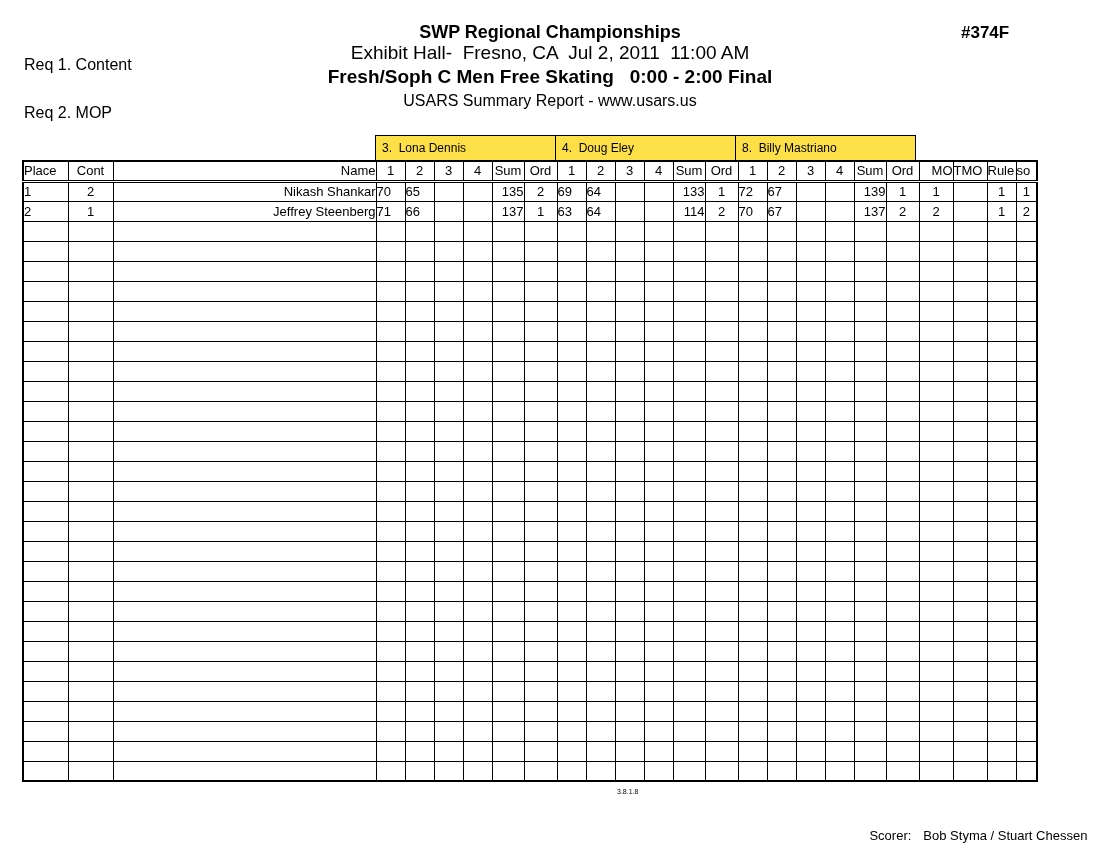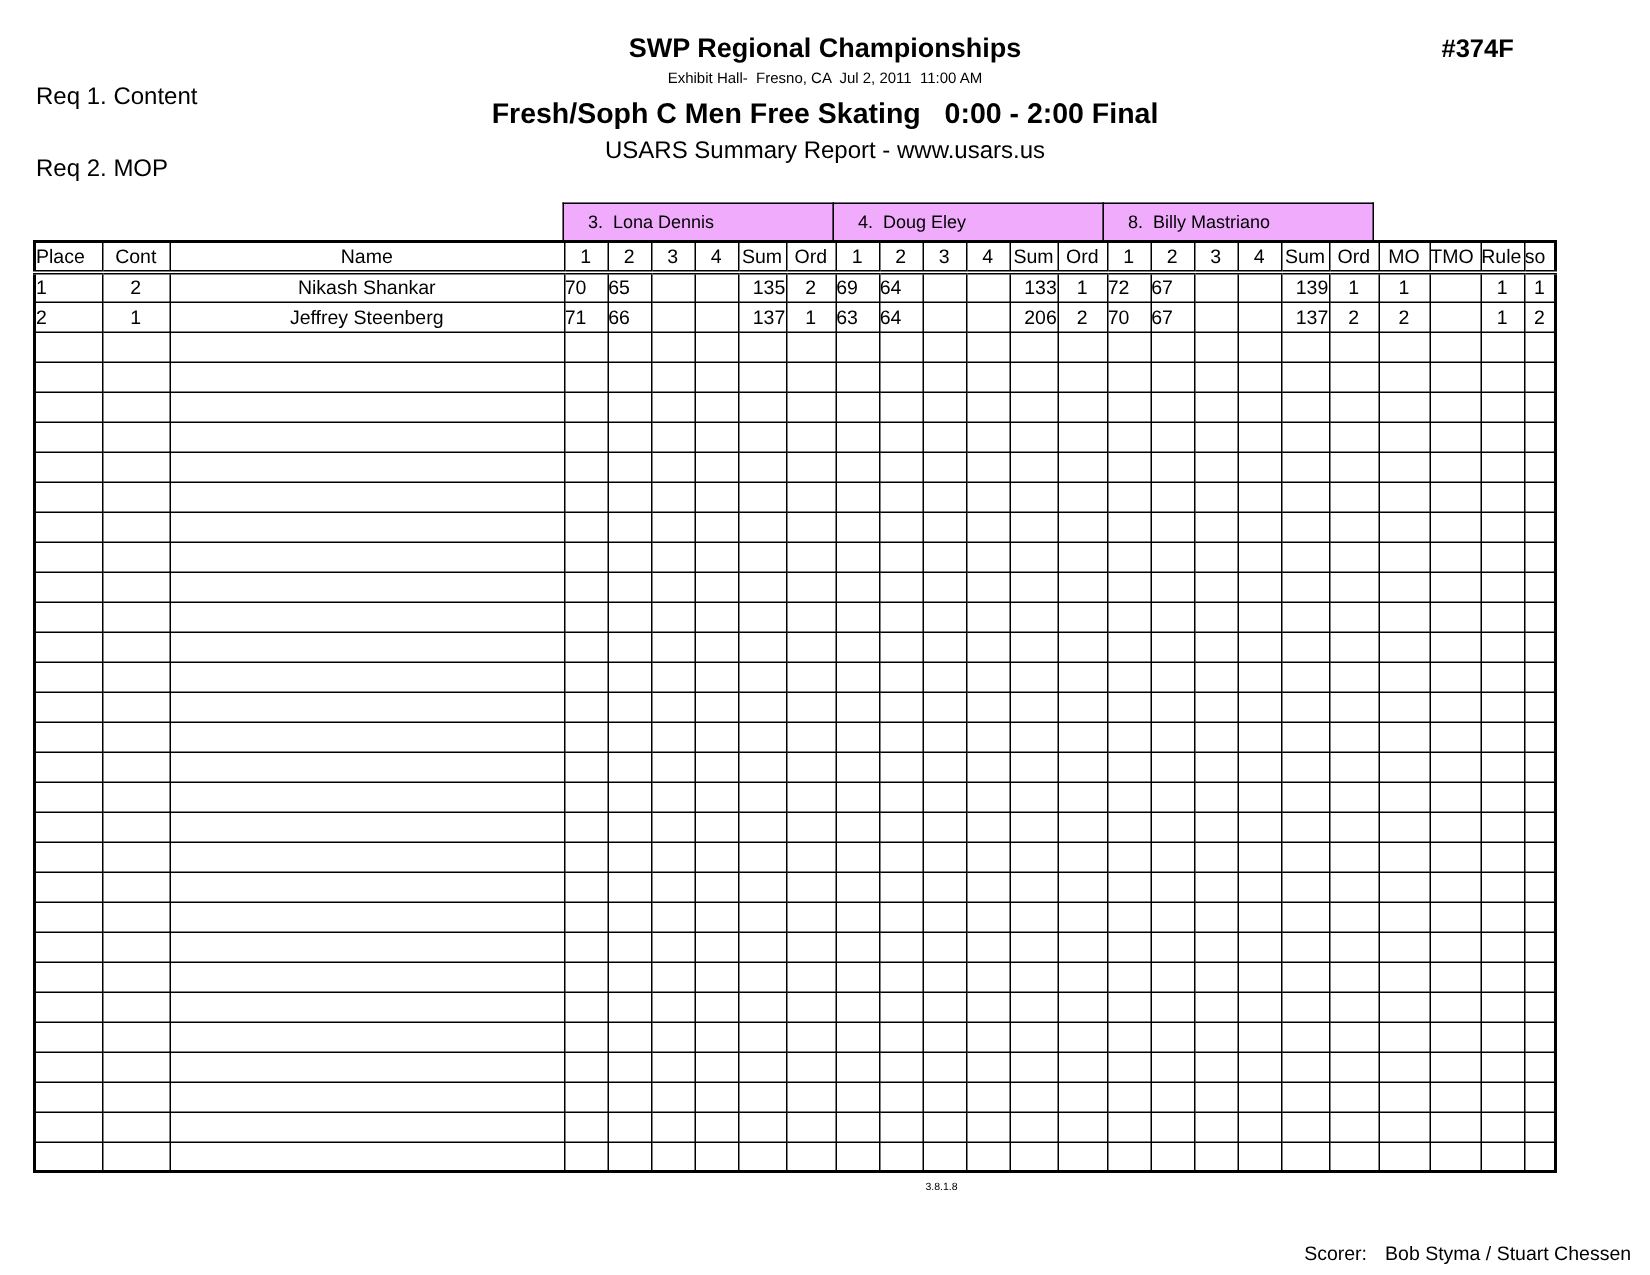--- a/index.html
+++ b/index.html
@@ -9,48 +9,48 @@
     font-family:"Liberation Sans", sans-serif;
     color:#000;
   }
   .page { position:relative; width:1100px; height:850px; background:#fff; overflow:hidden; }
 
   
   .req-lines { position:absolute; left:24px; top:25px; font-size:16px; line-height:16px; white-space:pre; }
   .report-number { position:absolute; left:961px; top:23px; font-size:17px; font-weight:bold; }
   .title-block { position:absolute; left:0; top:22px; width:1100px; text-align:center; }
   .title1 { font-size:18px; font-weight:bold; line-height:21px; white-space:pre; }
-  .title2 { font-size:10px; line-height:19px; white-space:pre; }
+  .title2 { font-size:19px; line-height:19px; white-space:pre; }
   .title3 { font-size:19px; font-weight:bold; line-height:23px; margin-top:3px; white-space:pre; }
   .title4 { font-size:16px; line-height:20px; margin-top:3px; white-space:pre; }
 
   
   .judge-band { position:absolute; left:375px; top:135px; display:flex; }
   .judge-box {
-    width:181px; height:25px; background:#f0abfc;
+    width:181px; height:25px; background:#fde047;
     border:1px solid #000; border-bottom:none;
-    font-size:12px; padding:5px 0 0 16px; white-space:pre; overflow:hidden;
+    font-size:12px; padding:5px 0 0 6px; white-space:pre; overflow:hidden;
   }
   .judge-box + .judge-box { margin-left:-1px; }
 
   
   table.score {
     position:absolute; left:22px; top:160px;
     width:1014px; border-collapse:collapse; table-layout:fixed;
     border:2px solid #000; background:#fff;
   }
   table.score th, table.score td {
     border:1px solid #000; height:20px;
     font-size:13px; font-weight:normal;
     padding:0; overflow:hidden; white-space:pre;
   }
   table.score thead th { border-bottom:3px double #000;margin-left:44px; }
   .a-l3 { text-align:left; padding-left:3px; }
   .a-l5 { text-align:left; padding-left:5px; }
-  .a-l6 { text-align:center; padding-left:6px; }
+  .a-l6 { text-align:right; padding-left:6px; }
   .a-l8 { text-align:left; padding-left:8px; }
   .a-c  { text-align:center; }
   .a-r  { text-align:right; padding-right:3px; }
   .bold { font-weight:bold; }
   .thick-r { border-right:3px solid #000; }
 
   
   .footer-version { position:absolute; left:617px; top:788px; font-size:7px; letter-spacing:0; }
   .footer-printed { position:absolute; left:648px; top:783px; font-size:13px; white-space:pre; }
   .footer-printed .val { margin-left:10px; }
@@ -174,21 +174,21 @@
           <td class="a-l5">71</td>
           <td class="a-l5">66</td>
           <td class="a-l5"></td>
           <td class="a-l5"></td>
           <td class="a-r thick-r">137</td>
           <td class="a-c bold thick-r">1</td>
           <td class="a-l5">63</td>
           <td class="a-l5">64</td>
           <td class="a-l5"></td>
           <td class="a-l5"></td>
-          <td class="a-r thick-r">206</td>
+          <td class="a-r thick-r">114</td>
           <td class="a-c bold thick-r">2</td>
           <td class="a-l5">70</td>
           <td class="a-l5">67</td>
           <td class="a-l5"></td>
           <td class="a-l5"></td>
           <td class="a-r thick-r">137</td>
           <td class="a-c bold thick-r">2</td>
           <td class="a-c">2</td>
           <td class="a-c"></td>
           <td class="a-c">1</td>

